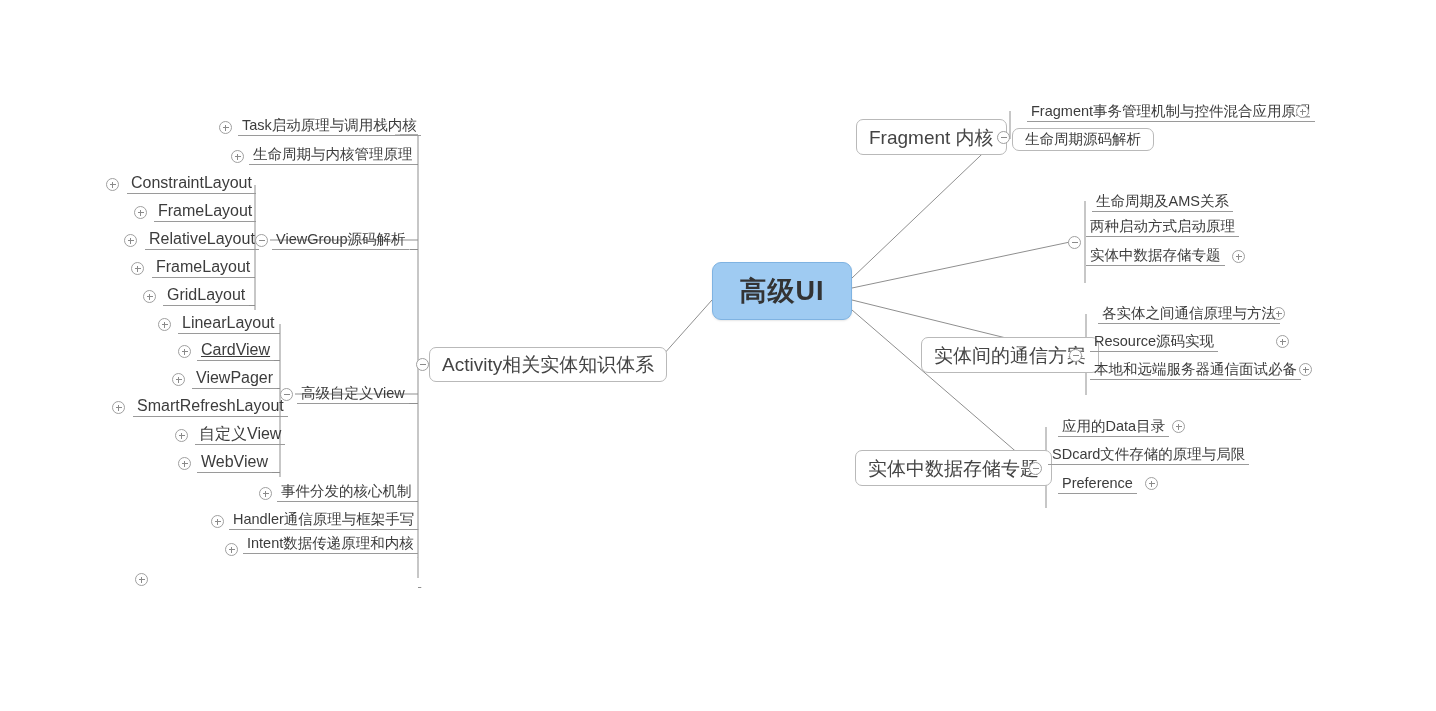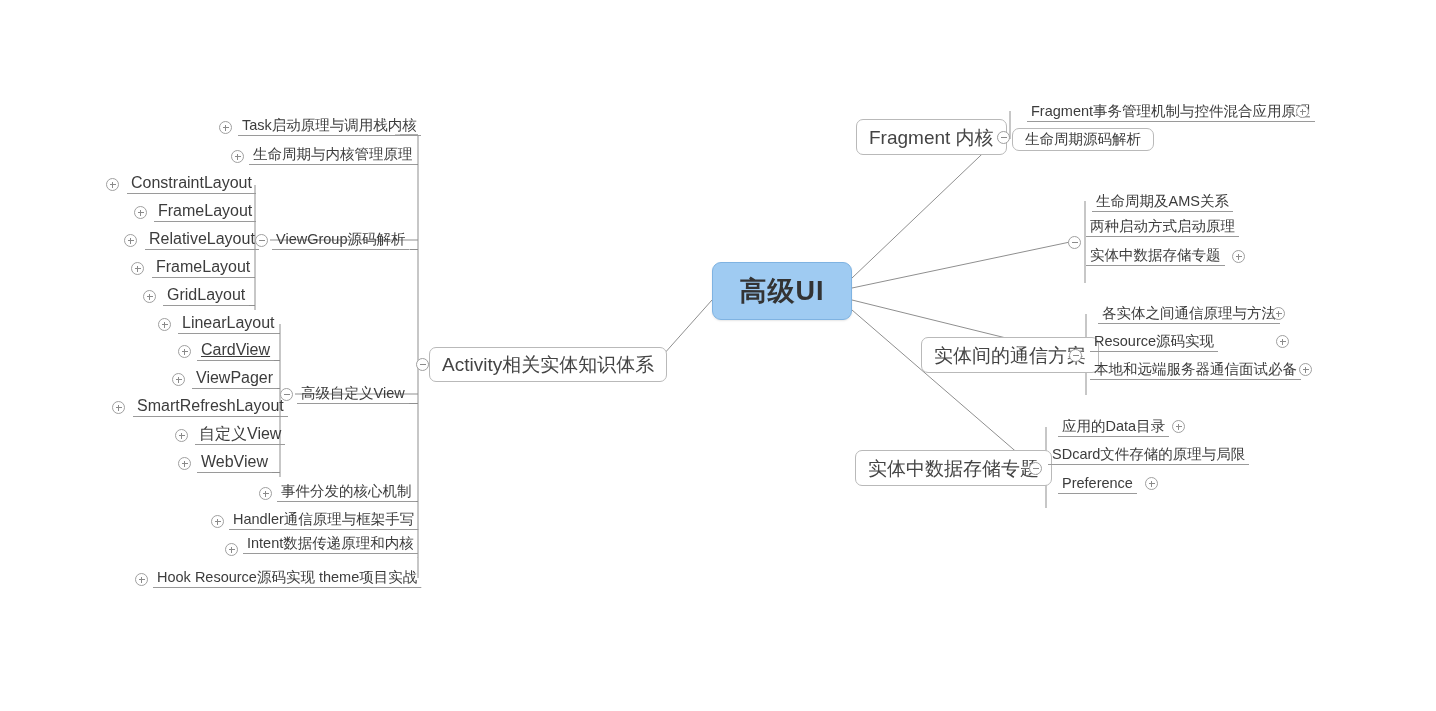--- a/index.html
+++ b/index.html
@@ -174,21 +174,20 @@
 
   <div class="node uline lvl2" style="left:277px; top:484px; height:18px;">事件分发的核心机制</div>
   <div class="toggle plus" style="left:259px; top:487px;"></div>
 
   <div class="node uline lvl2" style="left:229px; top:512px; height:18px;">Handler通信原理与框架手写</div>
   <div class="toggle plus" style="left:211px; top:515px;"></div>
 
   <div class="node uline lvl2" style="left:243px; top:536px; height:18px;text-align:right;">Intent数据传递原理和内核</div>
   <div class="toggle plus" style="left:225px; top:543px;"></div>
 
-  <div class="node uline lvl2" style="left:153px; top:570px; height:18px;">Hook Resource源码实现 theme项目实战</div>
   <div class="toggle plus" style="left:135px; top:573px;"></div>
 
   <div class="node uline lvl3" style="left:127px; top:176px; height:18px;">ConstraintLayout</div>
   <div class="toggle plus" style="left:106px; top:178px;"></div>
 
   <div class="node uline lvl3" style="left:154px; top:204px; height:18px;">FrameLayout</div>
   <div class="toggle plus" style="left:134px; top:206px;"></div>
 
   <div class="node uline lvl3" style="left:145px; top:232px; height:18px;">RelativeLayout</div>
   <div class="toggle plus" style="left:124px; top:234px;"></div>

